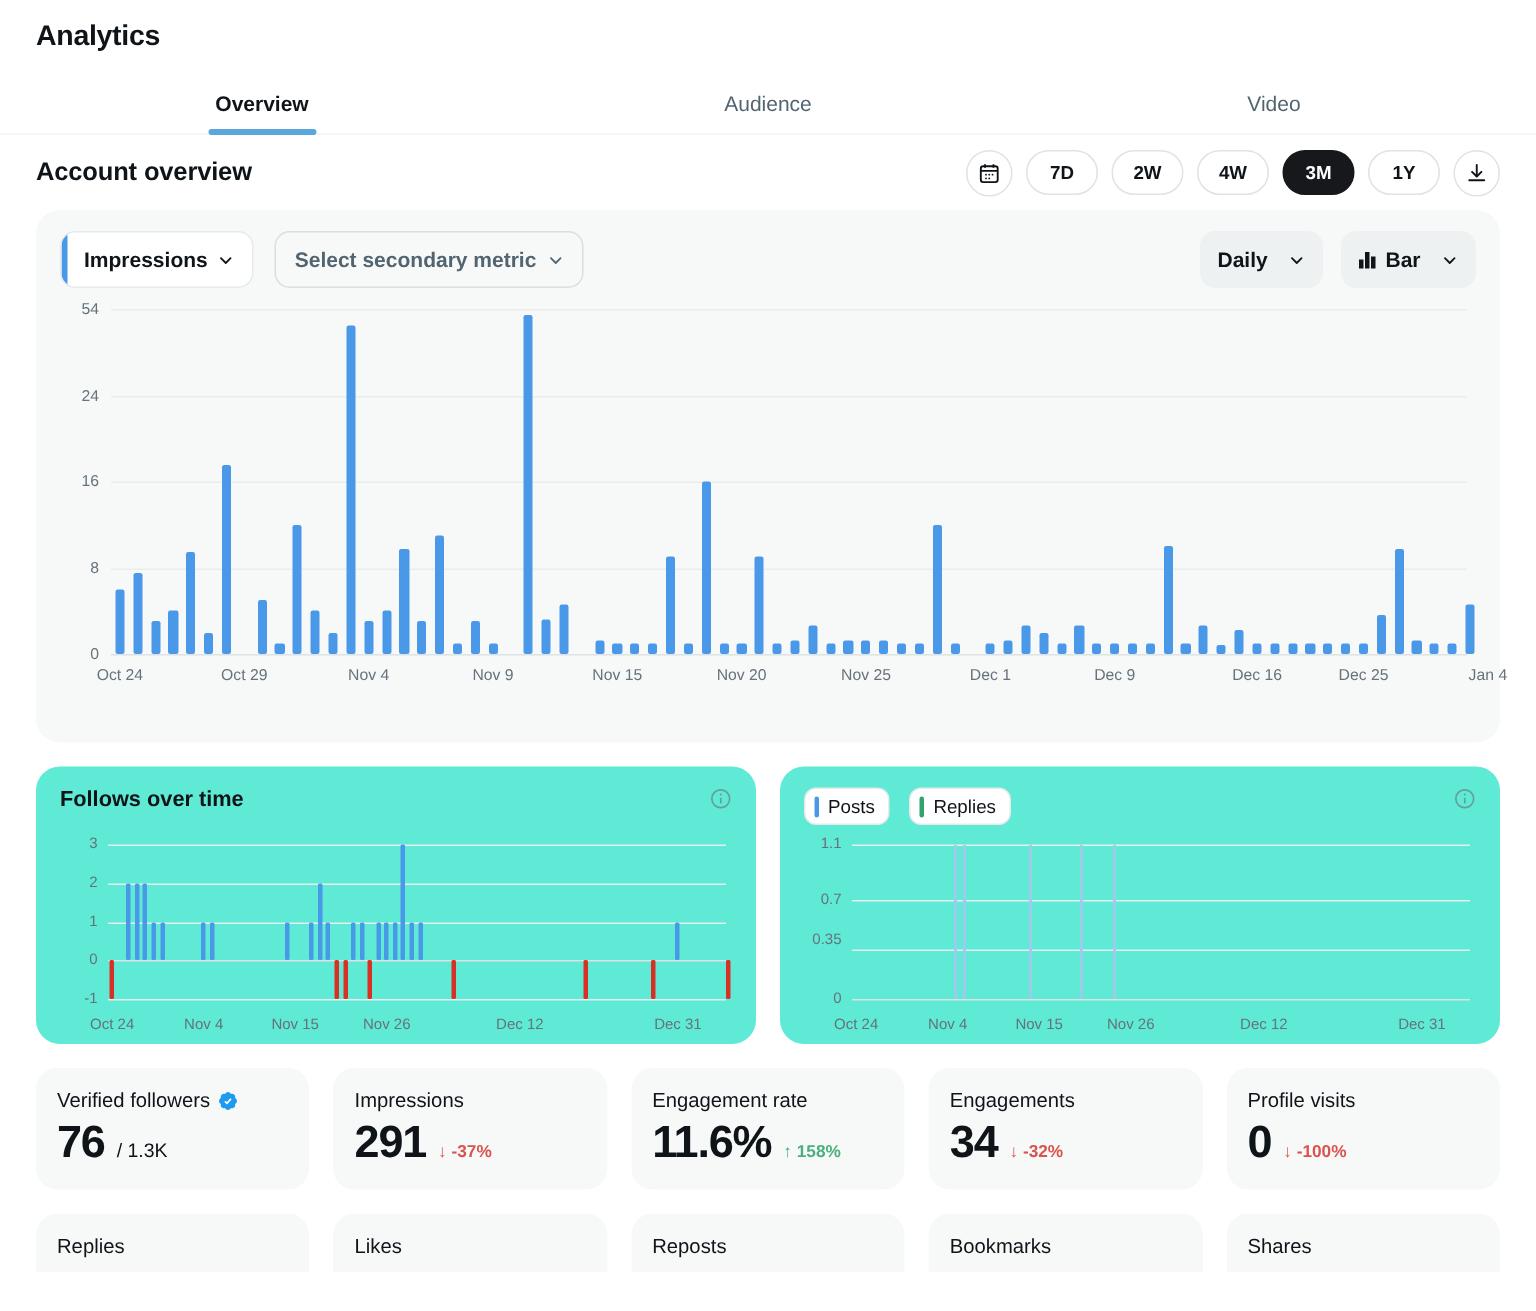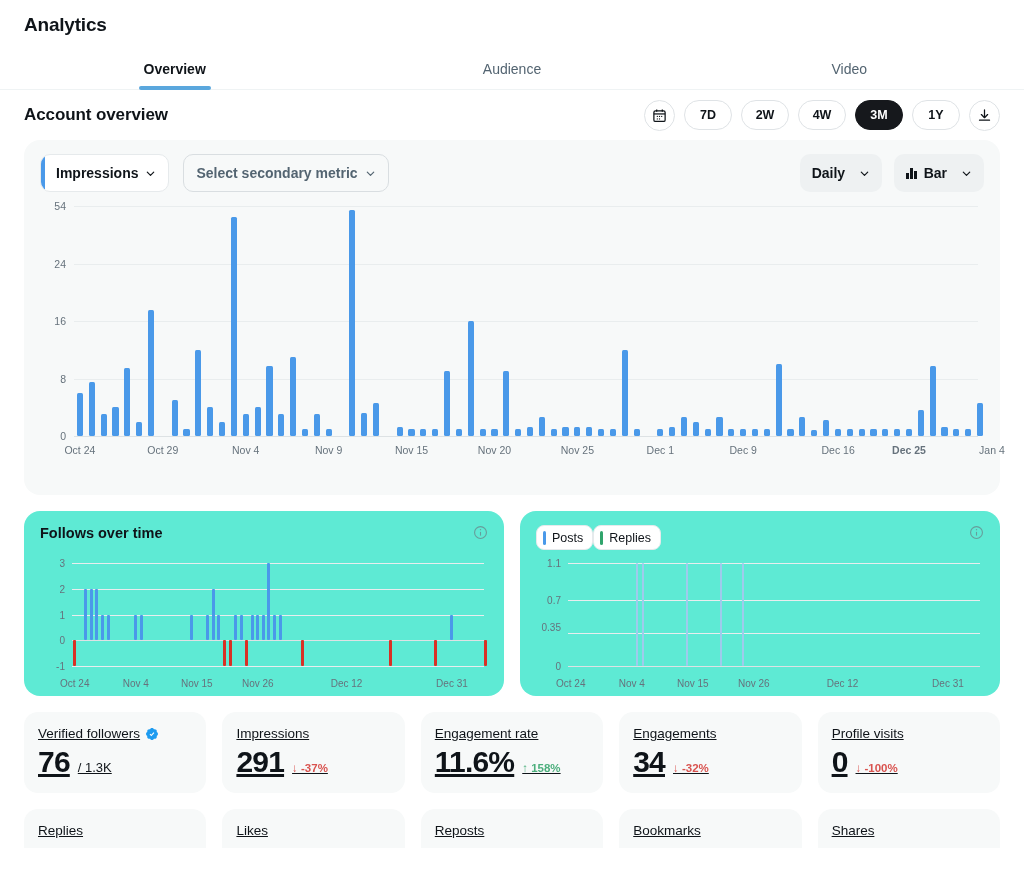--- a/index.html
+++ b/index.html
@@ -103,21 +103,21 @@
   }
 
   
   .mid-row { display: flex; gap: 16px; margin: 16px 24px 0 24px; }
   .mid-card {
     flex: 1; background: #5eead4; border-radius: 16px; padding: 14px 16px;
     height: 185px; position: relative;
   }
   .mid-head { display: flex; align-items: flex-start; justify-content: space-between; height: 26px; }
   .mid-title { font-size: 14.5px; font-weight: 700; color: #0f1419; }
-  .legend-row { display: flex; gap: 0; }
+  .legend-row { display: flex; gap: 13px; }
   .legend-pill {
     display: flex; align-items: center; gap: 6px; background: #fff; border: 1px solid #e6eaec;
     border-radius: 8px; height: 25px; padding: 0 9px 0 6px; cursor: pointer;
   }
   .legend-swatch { width: 3px; height: 14px; border-radius: 2px; }
   .legend-label { font-size: 12.5px; color: #0f1419; }
   .info-icon { cursor: pointer; opacity: .65; }
 
   .mini-wrap { position: relative; height: 135px; margin-top: 4px; }
   .mini-plot { position: absolute; left: 32px; right: 4px; top: 8px; bottom: 24px; }
@@ -130,21 +130,20 @@
     white-space: nowrap; top: 4px;
   }
   .mini-xaxis { position: absolute; left: 32px; right: 4px; bottom: 2px; height: 14px; }
   .mini-bar { position: absolute; border-radius: 1px; }
 
   
   .cards-row { display: flex; gap: 16px; margin: 16px 24px 0 24px; }
   .metric-card {
     flex: 1; background: #f7f9f9; border-radius: 14px; padding: 14px 14px 16px 14px;
     min-height: 78px;
-    text-decoration: underline;
   }
   .mc-label { display: flex; align-items: center; gap: 5px; font-size: 13.5px; color: #0f1419; }
   .mc-value-row { display: flex; align-items: baseline; gap: 8px; margin-top: 6px; }
   .mc-value { font-size: 30px; font-weight: 700; letter-spacing: -0.8px; line-height: 1; }
   .mc-sub { font-size: 13px; color: #0f1419; font-weight: 400; }
   .mc-delta { font-size: 11.5px; font-weight: 600; }
   .mc-delta.down { color: #d9534f; }
   .mc-delta.up { color: #4caf7d; }
   .cards-row.clipped { overflow: hidden; height: 39px; }
 </style>
@@ -341,21 +340,21 @@
           <div class="xtick" style="left: 5.92208px;">Oct 24</div>
           <div class="xtick" style="left: 88.8312px;">Oct 29</div>
           <div class="xtick" style="left: 171.74px;">Nov 4</div>
           <div class="xtick" style="left: 254.649px;">Nov 9</div>
           <div class="xtick" style="left: 337.558px;">Nov 15</div>
           <div class="xtick" style="left: 420.468px;">Nov 20</div>
           <div class="xtick" style="left: 503.377px;">Nov 25</div>
           <div class="xtick" style="left: 586.286px;">Dec 1</div>
           <div class="xtick" style="left: 669.195px;">Dec 9</div>
           <div class="xtick" style="left: 752.104px; padding-left: 24px;">Dec 16</div>
-          <div class="xtick" style="left: 835.013px; font-weight: bold;">Dec 25</div>
+          <div class="xtick" style="left: 835.013px;">Dec 25</div>
           <div class="xtick" style="left: 917.922px;">Jan 4</div>
         </div>
     </div>
   </div>
 
   <div class="mid-row">
     <div class="mid-card">
       <div class="mid-head">
         <div class="mid-title">Follows over time</div>
         <span class="info-icon">

